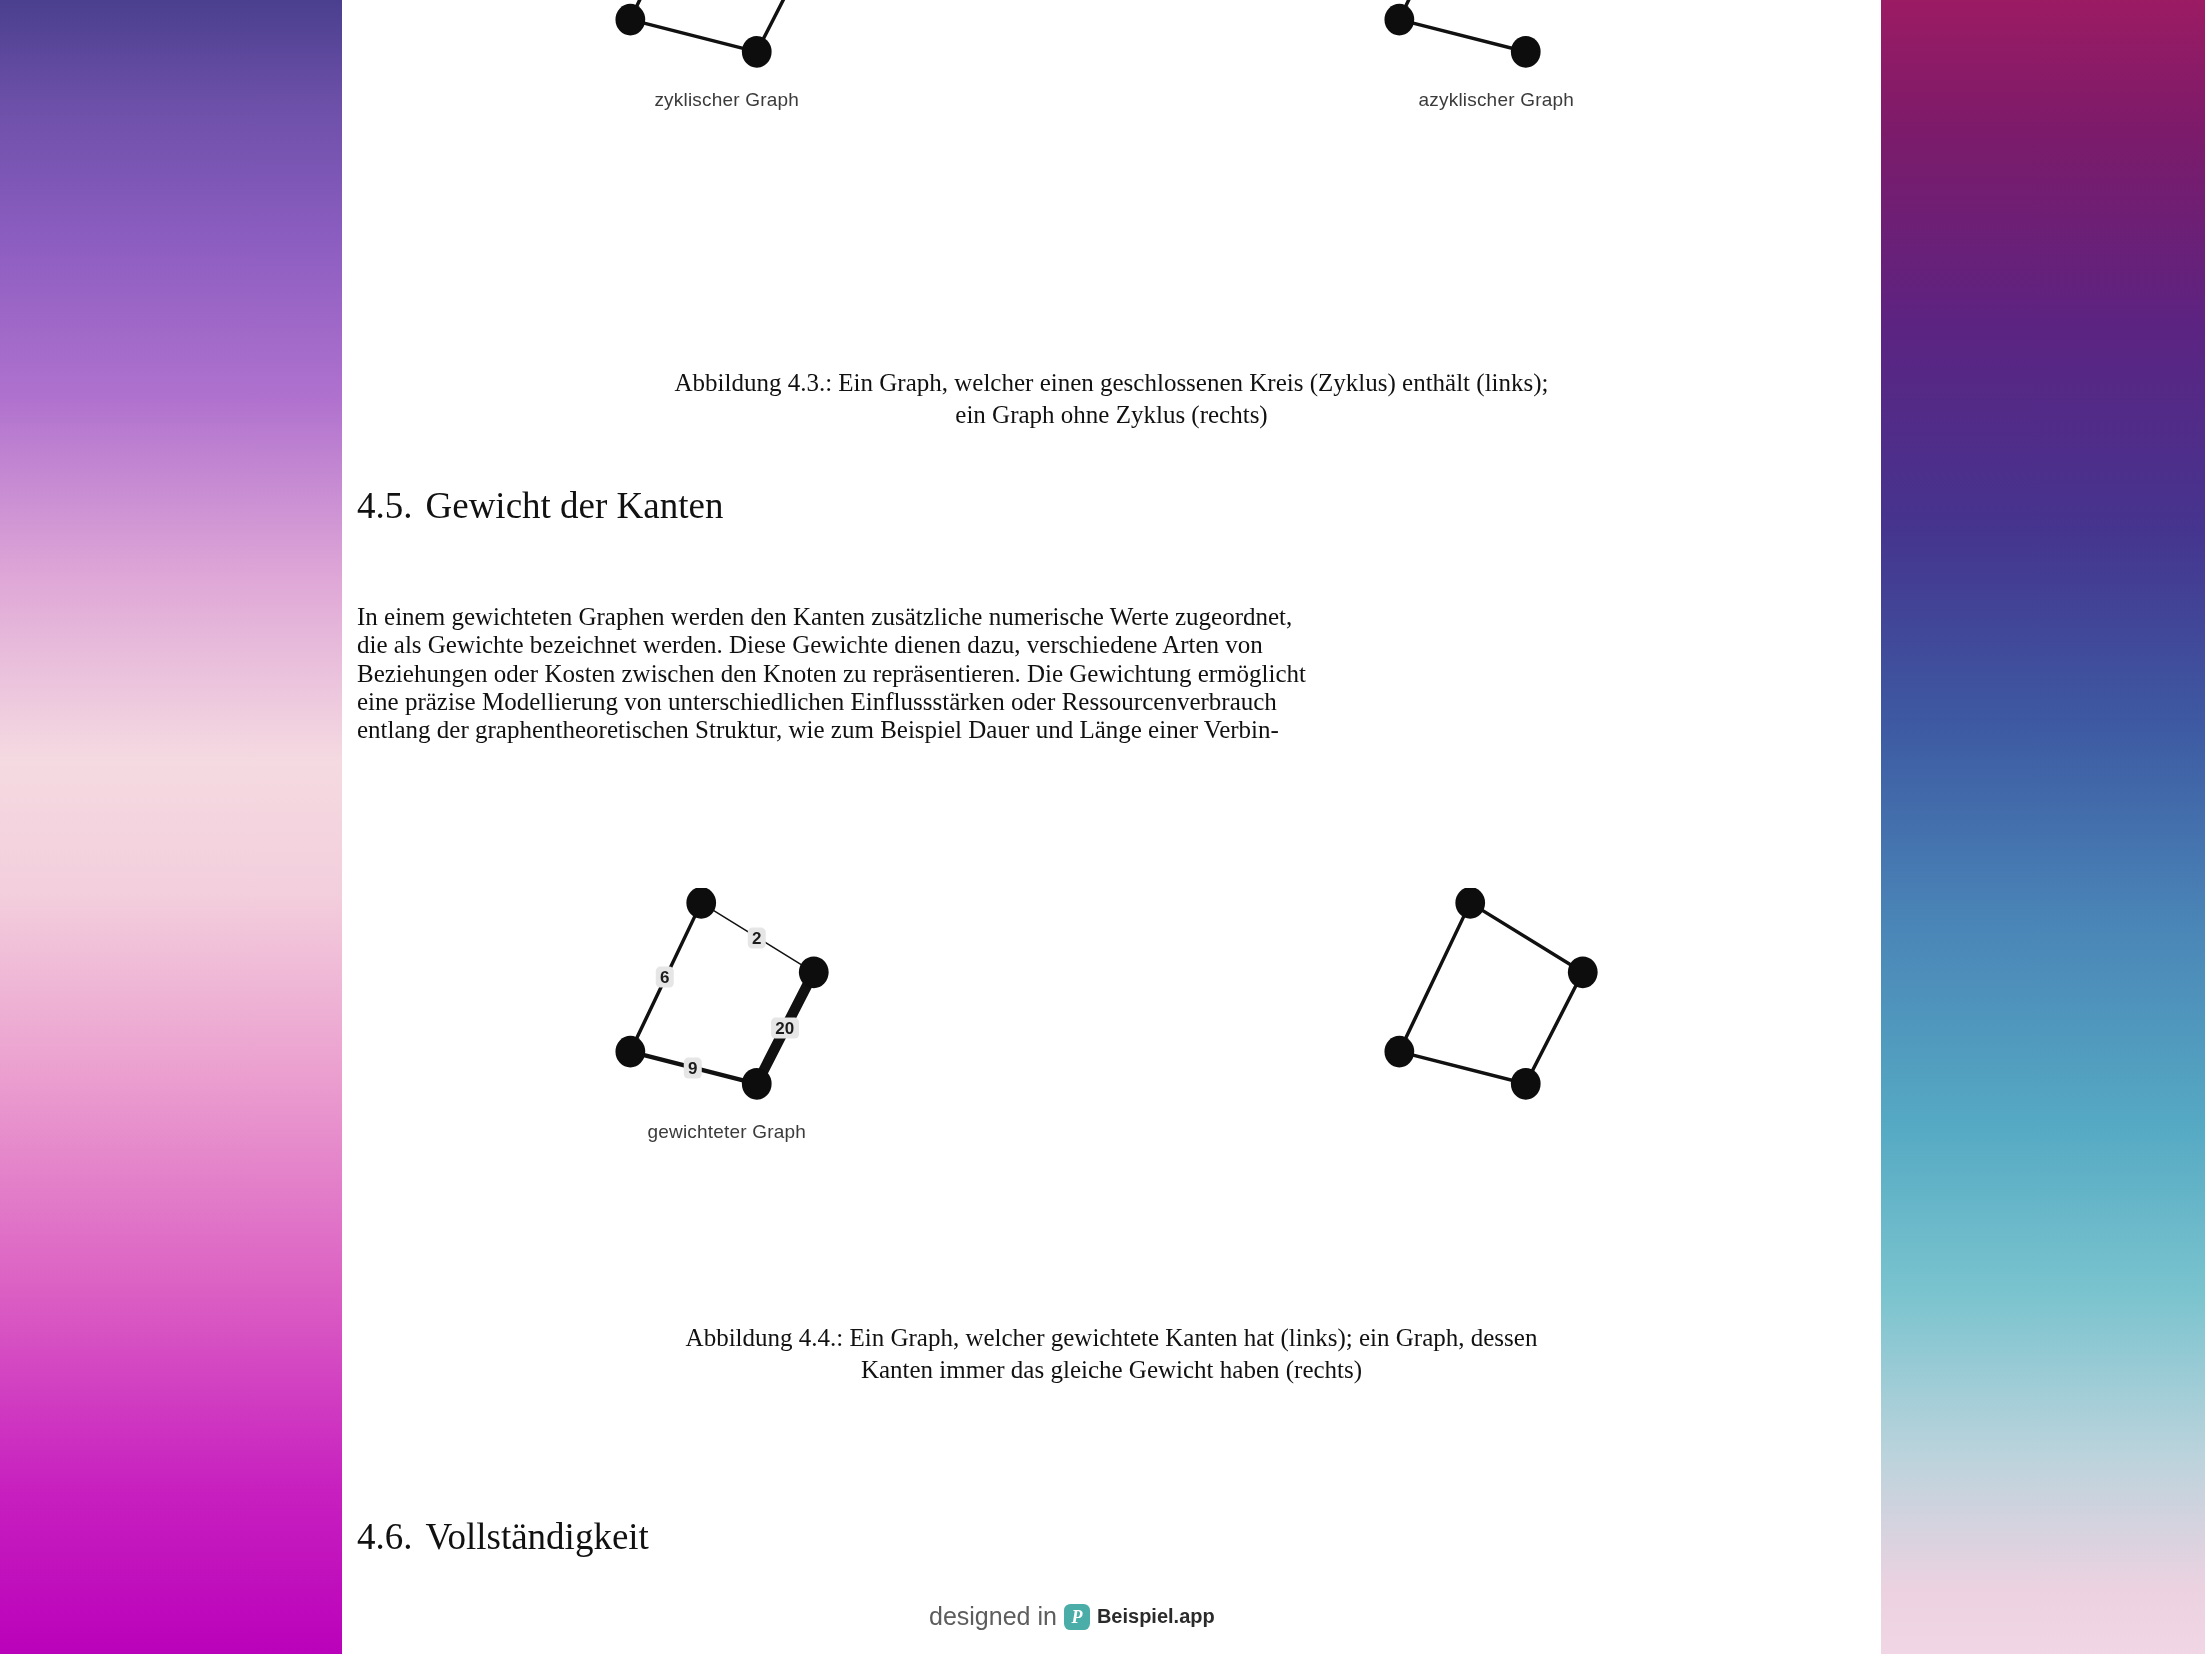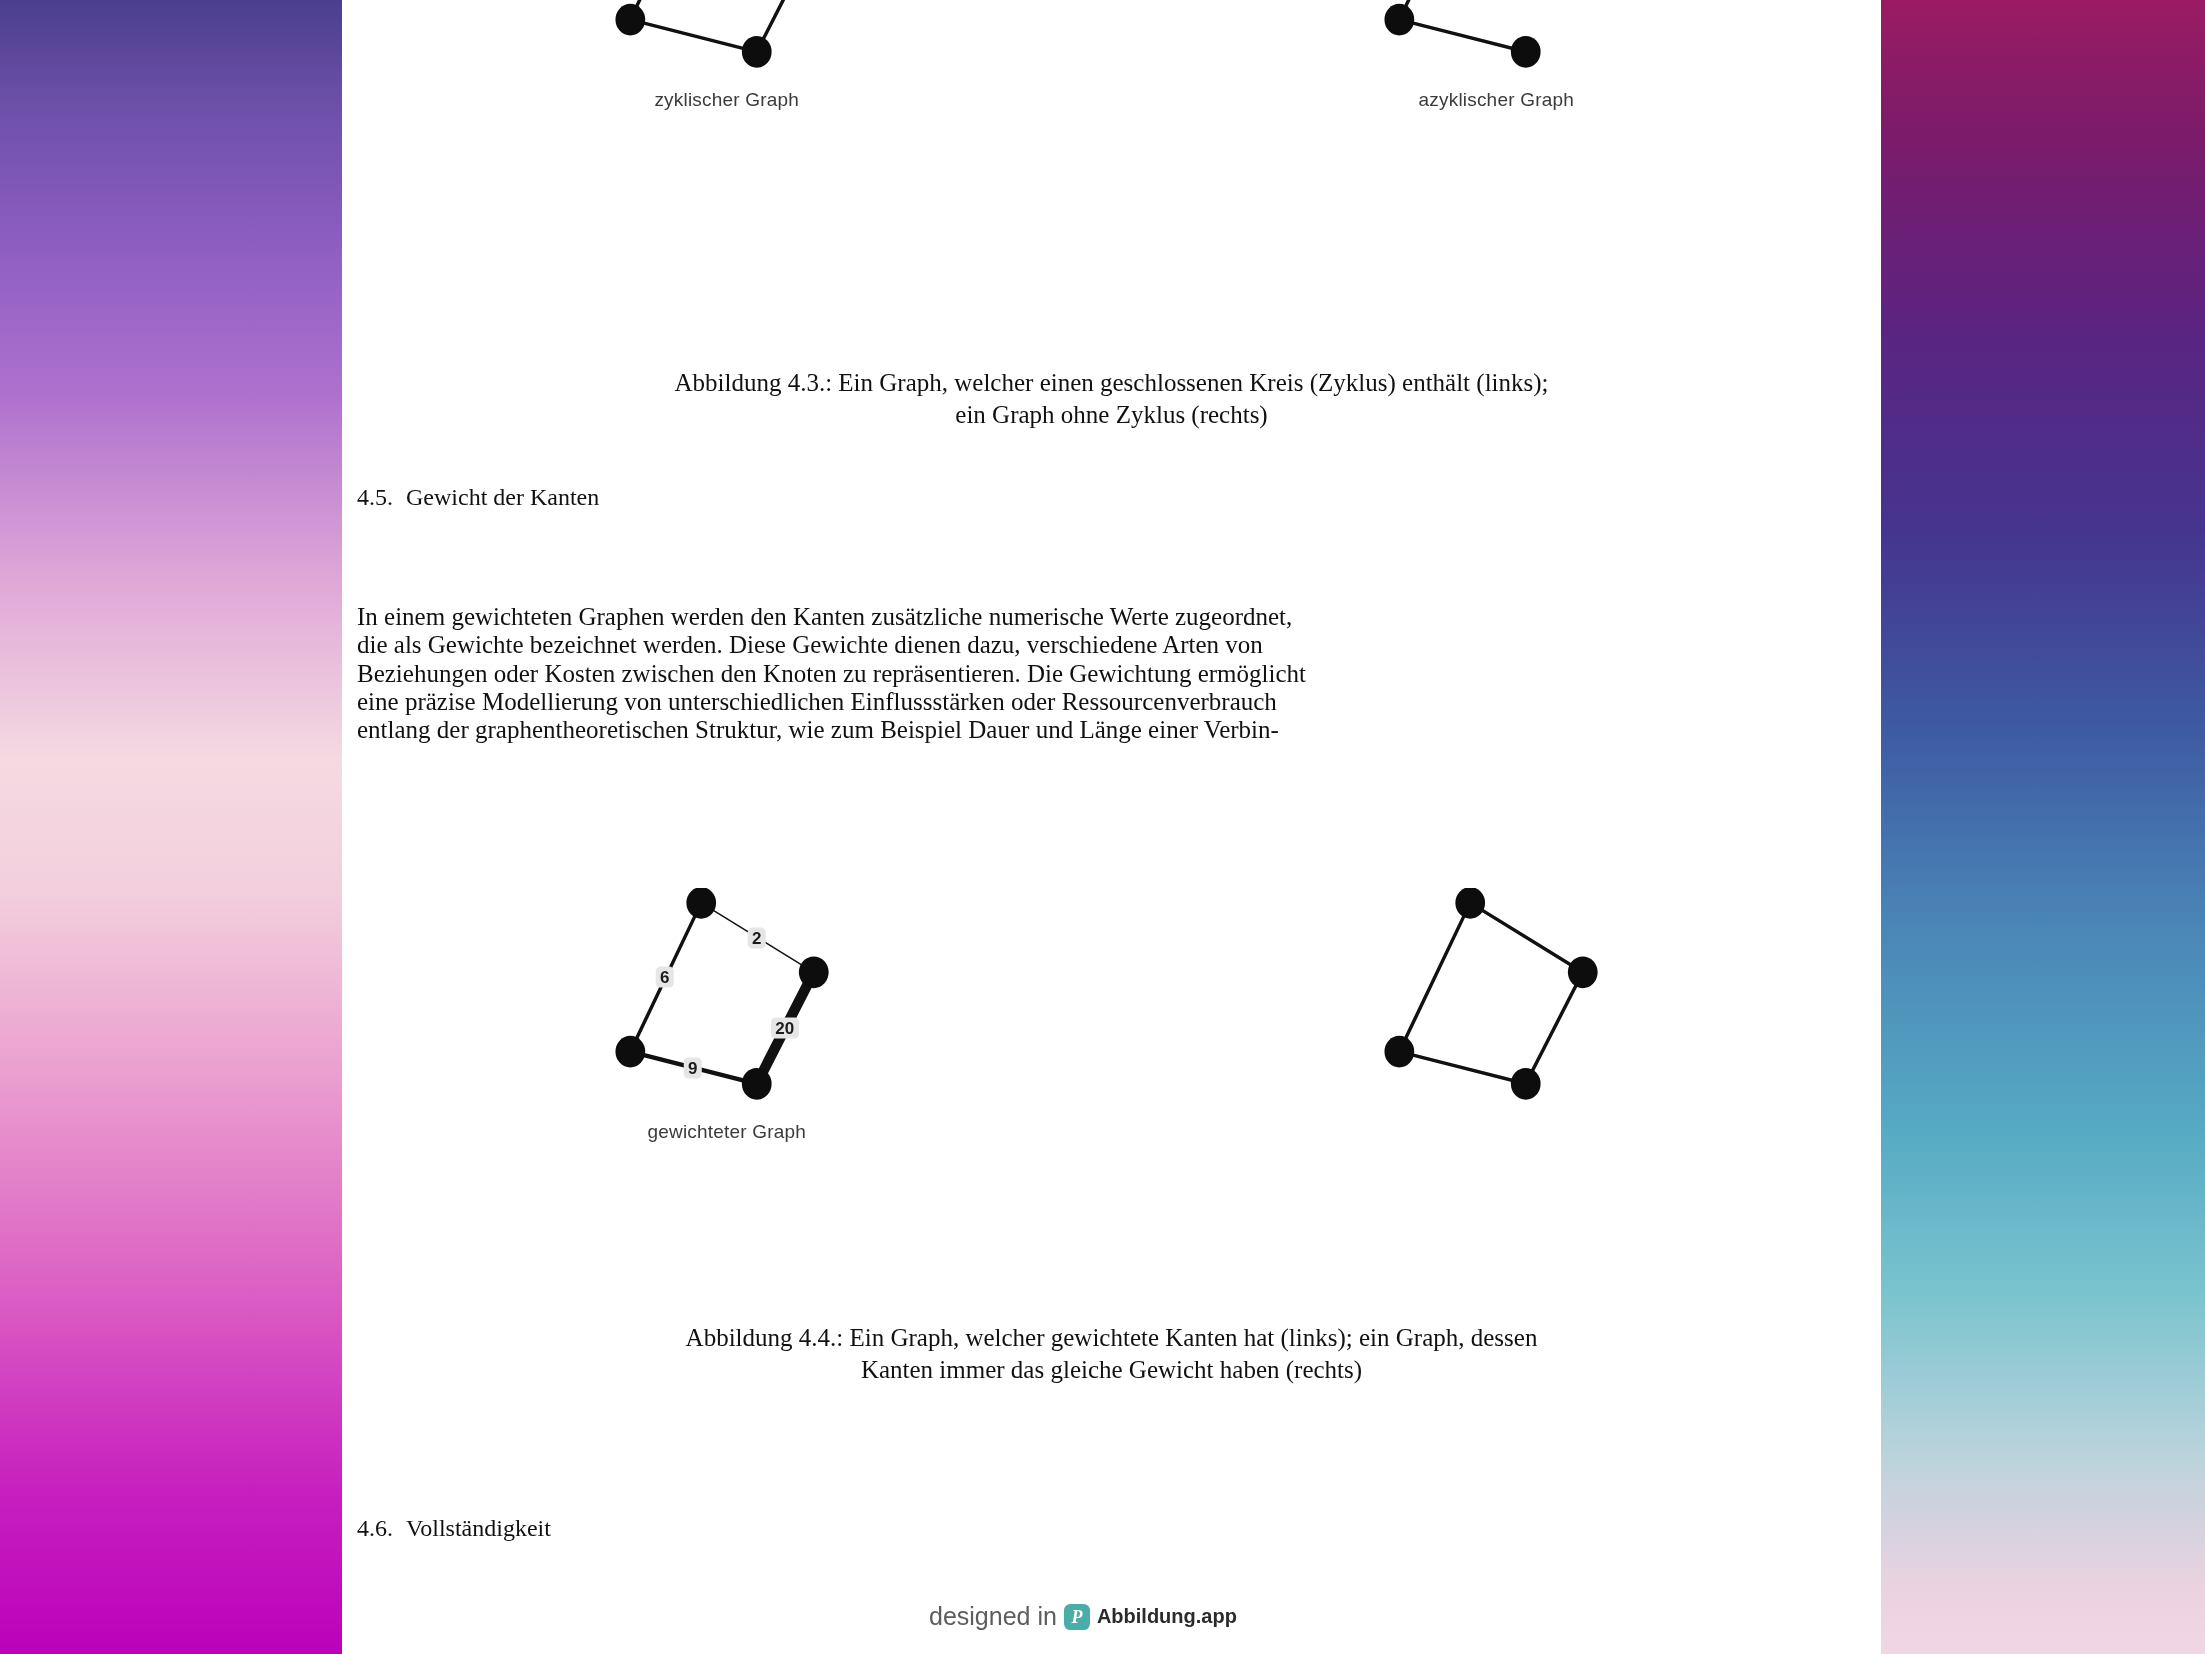--- a/index.html
+++ b/index.html
@@ -109,21 +109,21 @@
     font-family: "Liberation Serif", serif;
     font-size: 25px;
     line-height: 1.26;
     color: #111111;
   }
 
   
   .section-heading {
     position: absolute;
     font-family: "Liberation Serif", serif;
-    font-size: 24px;
+    font-size: 37px;
     font-weight: 400;
     color: #111111;
     white-space: nowrap;
   }
   .section-heading .num { margin-right: 13px; }
 
   
   .body-par {
     position: absolute;
     font-family: "Liberation Serif", serif;
@@ -315,17 +315,17 @@
     <div class="section-heading" style="left:15px; top:1515px;">
       <span class="num">4.6.</span><span>Vollständigkeit</span>
     </div>
 
 
   </div>
 
   <div class="watermark" style="left:929px; top:1602px;">
     <span class="wm-pre">designed in</span>
     <span class="wm-logo">P</span>
-    <span class="wm-name">Abbildung.app</span>
+    <span class="wm-name">Beispiel.app</span>
   </div>
 
 </div>
 
 
 </body></html>

